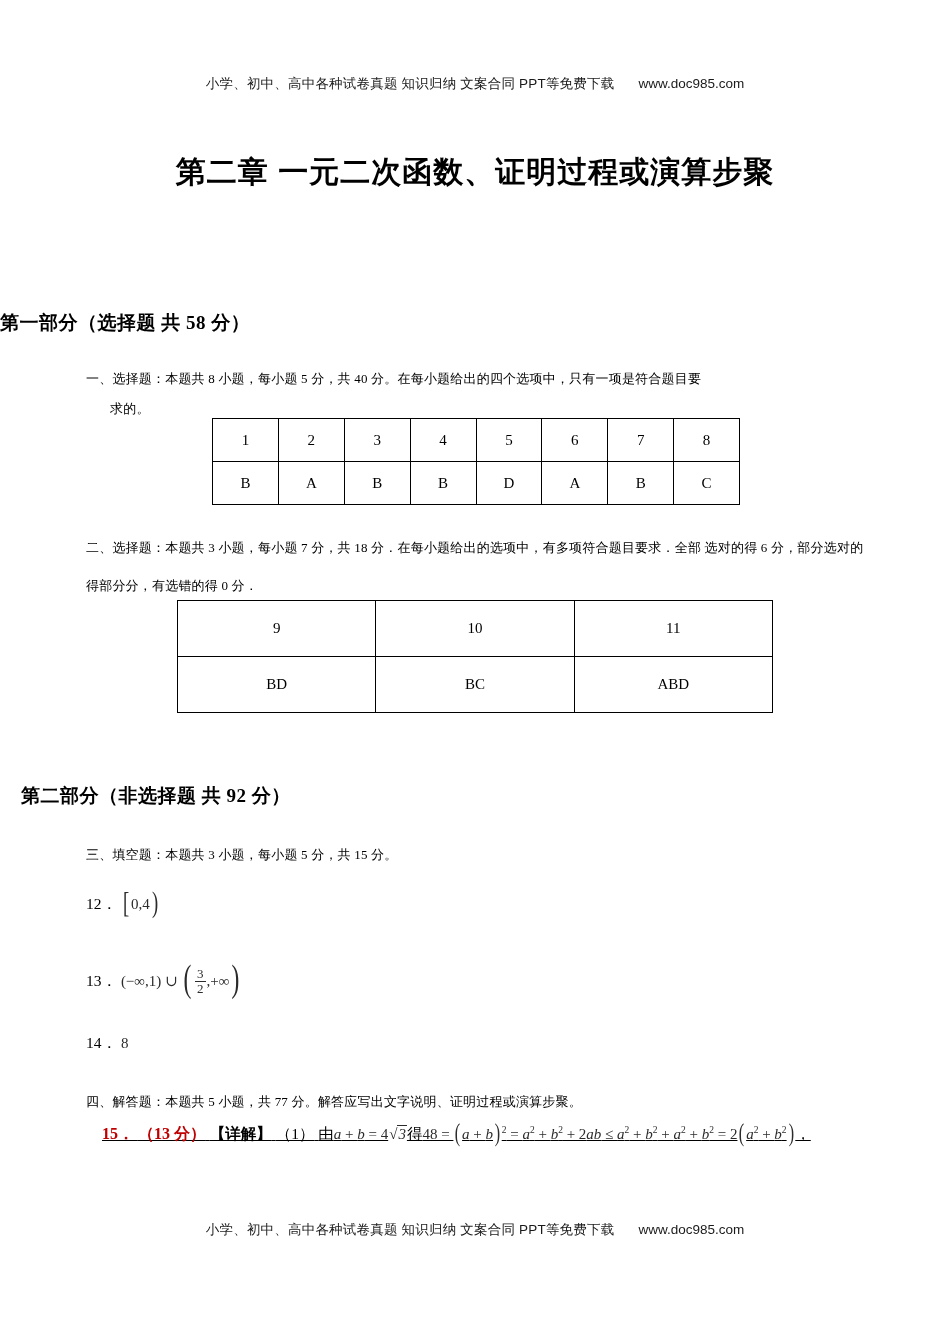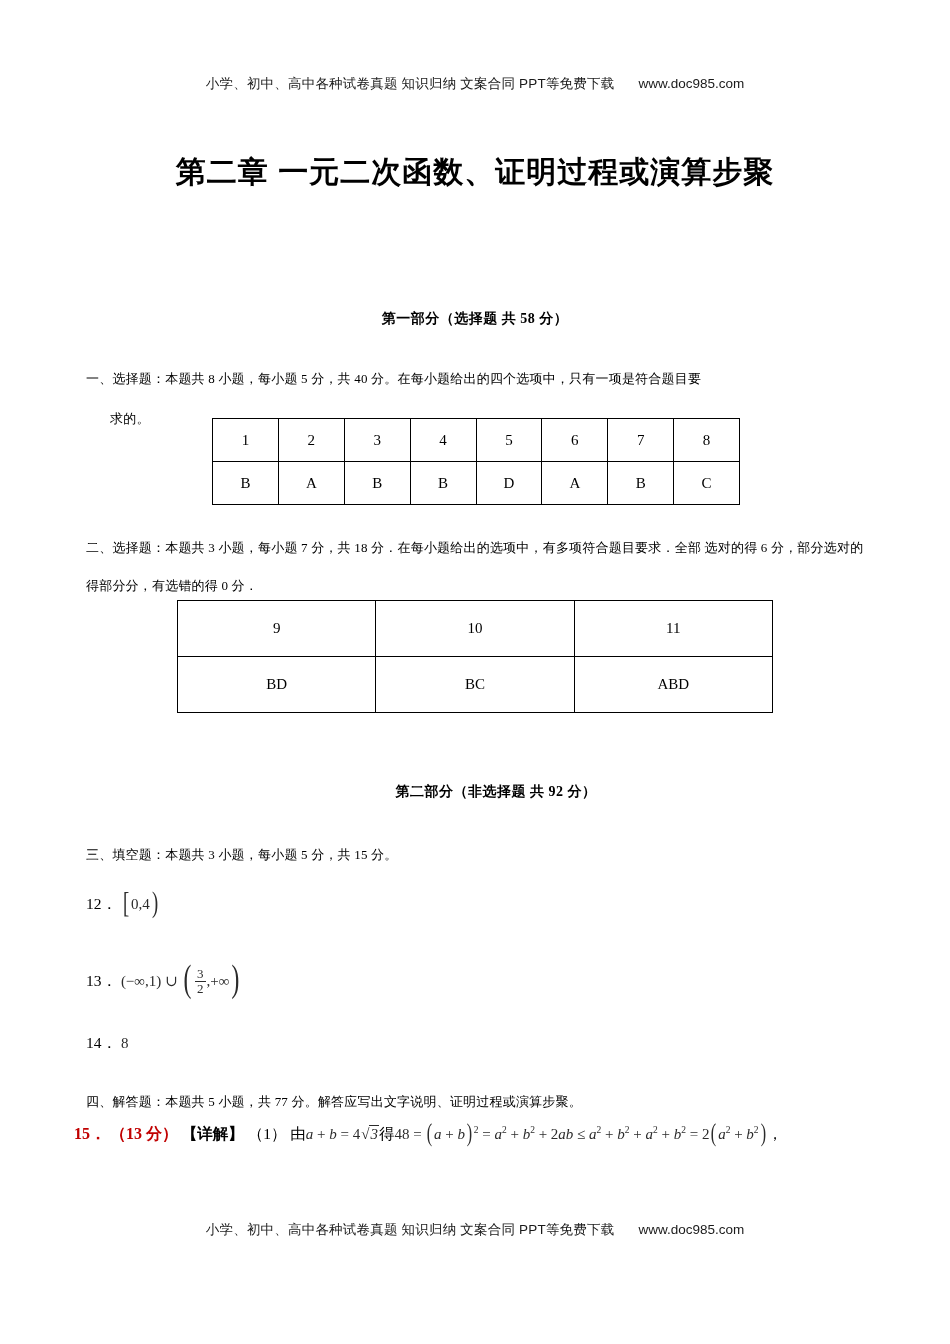--- a/index.html
+++ b/index.html
@@ -63,44 +63,44 @@
     text-align: center;
     font-family: "Liberation Sans", "DejaVu Sans", sans-serif;
     font-size: 22px;
     letter-spacing: 1px;
   }
 
   .part-heading {
     position: absolute;
     left: 0;
     width: 950px;
-    text-align: center;
+    text-align: left;
     font-family: "Liberation Serif", "DejaVu Serif", serif;
     font-weight: bold;
-    font-size: 14px;
+    font-size: 19px;
     letter-spacing: 0.5px;
   }
   #part-one-heading { top: 310px; }
   #part-two-heading { top: 783px; margin-left: 21px; }
 
   
   .body-text {
     position: absolute;
     font-size: 13px;
     line-height: 30px;
     letter-spacing: 0.2px;
     color: #000;
   }
   #section-one-text {
     top: 364px;
     left: 86px;
     width: 788px;
     text-indent: 0;
   }
-  #section-one-text .cont { display: block; padding-left: 24px; margin-top: 10px; }
+  #section-one-text .cont { display: block; padding-left: 24px; }
 
   #section-two-text {
     top: 529px;
     left: 86px;
     width: 790px;
     line-height: 38px;
   }
   #section-three-text {
     top: 840px;
     left: 86px;
@@ -201,24 +201,25 @@
     display: inline-block;
     border-top: 1px solid #2b2b2b;
     padding: 0 1px;
     font-style: italic;
   }
 
   
   #item-15-line {
     position: absolute;
     top: 1124px;
-    left: 74px;
+    left: 102px;
     width: 800px;
     font-size: 15.5px;
     white-space: nowrap;
+    text-decoration: underline;
   }
   .red-label {
     color: #c00000;
     font-weight: bold;
     font-family: "Liberation Serif", "DejaVu Serif", serif;
     font-size: 16px;
   }
   .cn-bold-brackets {
     font-family: "Liberation Serif", "DejaVu Serif", serif;
     font-weight: bold;

